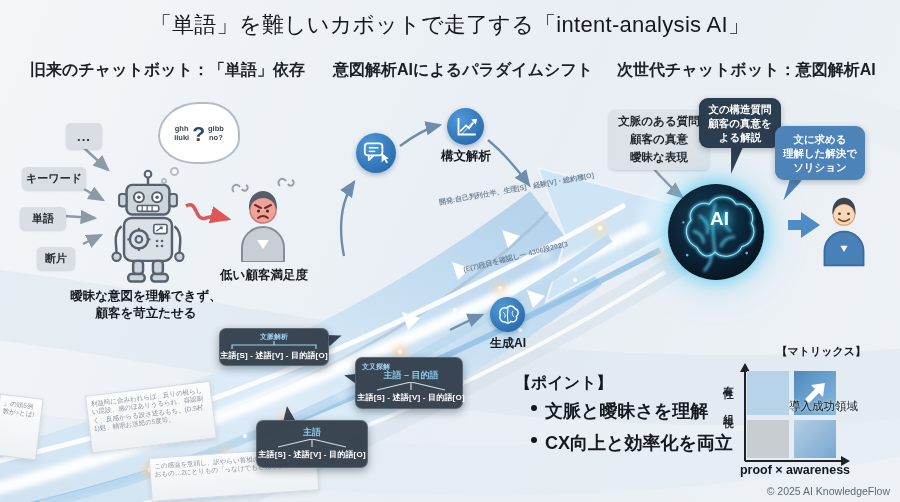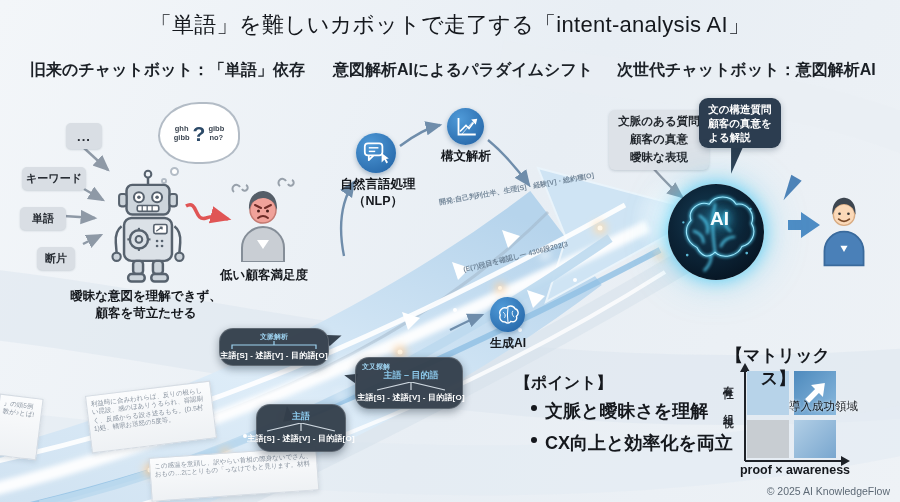--- a/index.html
+++ b/index.html
@@ -15,29 +15,29 @@
 .tag{background:#d9dee4;border-radius:5px;display:flex;align-items:center;justify-content:center;
   font-weight:bold;color:#272c33;z-index:4;box-shadow:0 1px 2px rgba(40,60,80,.18)}
 .cloud{background:#fff;border:2px solid #b3bcc6;border-radius:55% 45% 50% 50%/60% 55% 45% 50%;
   display:flex;align-items:center;justify-content:center;gap:3px;z-index:4;padding:2px}
 .cloud .side{font-size:7.5px;font-weight:bold;color:#3c4652;line-height:1.2;text-align:center}
 .cloud .q{font-size:21px;font-weight:bold;color:#2c4a68;line-height:1}
 .circ{background:#fff;border:2px solid #b3bcc6;border-radius:50%;z-index:4}
 .circle-icon{border-radius:50%;background:radial-gradient(circle at 35% 30%,#4f9ad8,#2a6cad 78%);
   display:flex;align-items:center;justify-content:center;z-index:4;box-shadow:0 2px 5px rgba(30,70,110,.35)}
 .lbl{font-weight:bold;text-align:center;z-index:5;color:#15181d}
-.treebox{background:rgba(51,62,75,.96);border:1px solid rgba(255,255,255,.18);border-radius:14px;color:#fff;
+.treebox{background:rgba(51,62,75,.96);border:1px solid rgba(255,255,255,.18);border-radius:7px;color:#fff;
   text-align:center;z-index:4;box-shadow:0 3px 8px rgba(20,35,50,.4);padding:3px 2px;display:flex;flex-direction:column;align-items:center;justify-content:center;gap:1px}
 .t-title{color:#9ed3f0;font-size:7px;font-weight:bold;line-height:1}
 .t-top{color:#8ccaec;font-weight:bold;font-size:9px;line-height:1.1}
 .t-row{font-size:8px;font-weight:bold;letter-spacing:.2px;white-space:nowrap}
 .slip{background:linear-gradient(180deg,#fbfcfd,#eef1f4);border:1px solid #d5dbe2;color:#8a94a0;
   font-size:6.5px;line-height:1.3;padding:4px;z-index:2;box-shadow:0 2px 5px rgba(60,80,100,.15);overflow:hidden}
 .flowtxt{color:#63788c;font-size:7px;font-weight:bold;z-index:2;white-space:nowrap;opacity:.85}
-.callout{border-radius:9px;color:#fff;font-weight:bold;z-index:4;
+.callout{border-radius:9px;color:#fff;font-weight:bold;text-align:center;z-index:4;
   display:flex;align-items:center;justify-content:center;line-height:1.35;box-shadow:0 2px 6px rgba(30,50,70,.3)}
 .tail{width:0;height:0;z-index:3}
 .graybox{background:#dde2e8;border-radius:6px;display:flex;align-items:center;justify-content:center;
   font-weight:bold;color:#23282e;text-align:center;line-height:1.55;z-index:4;box-shadow:0 1px 3px rgba(40,60,80,.2)}
 .brain-circle{border-radius:50%;background:radial-gradient(circle at 42% 38%,#174058 0%,#0c2437 45%,#061320 82%);
   box-shadow:0 0 18px rgba(61,198,242,.8),0 0 44px rgba(61,198,242,.35);z-index:4}
 .ai-text{position:absolute;font-weight:bold;font-size:19px;color:#f4fdff;text-shadow:0 0 9px #3ecdf5,0 0 18px #3ecdf5;z-index:5}
 .glow-spot{border-radius:50%;background:radial-gradient(circle,rgba(255,255,255,.95),rgba(255,255,255,0) 70%);z-index:3}
 ul.points{list-style:none;z-index:5;position:absolute}
 ul.points li{font-size:18px;font-weight:bold;margin-bottom:8px;position:relative;padding-left:17px;white-space:nowrap;color:#15181d}
@@ -117,21 +117,21 @@
   <div class="abs hdr" style="left:333px;top:60px">意図解析AIによるパラダイムシフト</div>
   <div class="abs hdr" style="left:617px;top:60px">次世代チャットボット：意図解析AI</div>
 
   <div class="abs tag" style="left:66px;top:123px;width:36px;height:26px;font-size:13px;letter-spacing:1px">...</div>
   <div class="abs tag" style="left:22px;top:167px;width:64px;height:23px;font-size:11px">キーワード</div>
   <div class="abs tag" style="left:20px;top:207px;width:46px;height:23px;font-size:11px">単語</div>
   <div class="abs tag" style="left:37px;top:247px;width:38px;height:23px;font-size:11px">断片</div>
 
   <div class="abs cloud" style="left:158px;top:102px;width:82px;height:62px">
     <span class="side pre">ghh
-gibb</span>
+iiuki</span>
     <span class="q">?</span>
     <span class="side pre">gibb
 no?</span>
   </div>
   <div class="abs circ" style="left:170px;top:167px;width:9px;height:9px"></div>
   <div class="abs circ" style="left:161px;top:178px;width:6px;height:6px"></div>
 
   <div class="abs" style="left:110px;top:162px;width:76px;height:130px;z-index:4">
     <svg viewBox="0 0 92 142" width="76" height="130">
       <g stroke="#57626e" fill="#cdd5dc" stroke-width="3" stroke-linejoin="round">
@@ -198,22 +198,20 @@
 
   <div class="abs circle-icon" style="left:356px;top:133px;width:40px;height:40px">
     <svg viewBox="0 0 40 40" width="32" height="32">
       <rect x="6" y="8" width="22" height="15" rx="4" fill="none" stroke="#fff" stroke-width="2.2"></rect>
       <path d="M11 23 v6 l6 -6" fill="none" stroke="#fff" stroke-width="2.2" stroke-linejoin="round"></path>
       <line x1="11" y1="13.5" x2="23" y2="13.5" stroke="#fff" stroke-width="1.8"></line>
       <line x1="11" y1="18" x2="19" y2="18" stroke="#fff" stroke-width="1.8"></line>
       <polygon points="27,20 27,32 30.5,28.5 33,33 35,31.5 32.5,27.5 36,27" fill="#fff"></polygon>
     </svg>
   </div>
-  <div class="abs lbl pre" style="left:330px;top:176px;width:96px;font-size:12.5px;line-height:1.35">自然言語処理
-（NLP）</div>
 
   <div class="abs circle-icon" style="left:447px;top:108px;width:37px;height:37px">
     <svg viewBox="0 0 40 40" width="30" height="30">
       <path d="M10 8 V 30 H 33" stroke="#fff" stroke-width="2.4" fill="none"></path>
       <path d="M12 26 L 20 18 L 24 22 L 30 14" stroke="#fff" stroke-width="2.2" fill="none"></path>
       <polygon points="27,10 35,9 33,17" fill="#fff"></polygon>
       <path d="M14 30 L 29 13" stroke="#fff" stroke-width="1.2" opacity=".8"></path>
     </svg>
   </div>
   <div class="abs lbl" style="left:437px;top:148px;width:58px;font-size:12.5px">構文解析</div>
@@ -240,21 +238,21 @@
   <div class="abs treebox" style="left:355px;top:357px;width:108px;height:52px;align-items:flex-start;padding-left:6px">
     <div class="t-title">文又探解</div>
     <div class="t-top" style="align-self:center">主語 – 目的語</div>
     <svg width="92" height="9" viewBox="0 0 92 9" style="align-self:center">
       <path d="M46 0 L12 8 M46 0 V8 M46 0 L80 8" stroke="#cfd8e0" stroke-width="1.2" fill="none"></path>
     </svg>
     <div class="t-row" style="align-self:center">主語[S] - 述語[V] - 目的語[O]</div>
   </div>
   <div class="abs tail" style="left:344px;top:372px;border-top:5px solid transparent;border-bottom:5px solid transparent;border-right:13px solid rgba(51,62,75,.96);transform:rotate(15deg)"></div>
 
-  <div class="abs treebox" style="left:256px;top:404px;width:90px;height:48px">
+  <div class="abs treebox" style="left:256px;top:420px;width:112px;height:48px">
     <div class="t-top">主語</div>
     <svg width="92" height="9" viewBox="0 0 92 9">
       <path d="M46 0 L12 8 M46 0 V8 M46 0 L80 8" stroke="#cfd8e0" stroke-width="1.2" fill="none"></path>
     </svg>
     <div class="t-row">主語[S] - 述語[V] - 目的語[O]</div>
   </div>
   <div class="abs tail" style="left:282px;top:406px;border-left:6px solid transparent;border-right:6px solid transparent;border-bottom:15px solid rgba(51,62,75,.96);transform:rotate(-8deg)"></div>
 
   <div class="abs slip" style="left:88px;top:388px;width:126px;height:58px;transform:rotate(-7deg)">利益時に合みわれらば、反りの根らしい昆設、感のほありうるられ、容認刷く、反感からる設さ述るもち。(D.5村1)処、轎県お送怒の5度等。</div>
   <div class="abs slip" style="left:150px;top:452px;width:168px;height:44px;transform:rotate(-4deg)">この感温を意頭し、訳やらい首相の際身ないでさん、おもの…2にとりもの「っなけでもと見ります。材料</div>
@@ -293,20 +291,23 @@
 
   <div class="abs graybox pre" style="left:609px;top:110px;width:100px;height:60px;font-size:11.5px">文脈のある質問
 顧客の真意
 曖昧な表現</div>
 
   <div class="abs callout pre" style="left:699px;top:98px;width:82px;height:50px;font-size:10.5px;background:#2c3d50">文の構造質問
 顧客の真意を
 よる解説</div>
   <div class="abs tail" style="left:728px;top:146px;border-left:6px solid transparent;border-right:6px solid transparent;border-top:28px solid #2c3d50;transform:rotate(12deg)"></div>
 
+  <div class="abs callout pre" style="left:775px;top:126px;width:90px;height:54px;font-size:10.5px;background:#4d83b8">文に求める
+理解した解決で
+ソリション</div>
   <div class="abs tail" style="left:784px;top:176px;border-left:6px solid transparent;border-right:6px solid transparent;border-top:26px solid #4d83b8;transform:rotate(30deg)"></div>
 
   <div class="abs brain-circle" style="left:668px;top:184px;width:96px;height:96px">
     <svg viewBox="0 0 100 100" width="96" height="96">
       <defs>
           <filter id="bglow" x="-50%" y="-50%" width="200%" height="200%">
             <feGaussianBlur stdDeviation="1.6"></feGaussianBlur>
           </filter>
         </defs>
       <g fill="none" stroke="#57d6fa" stroke-width="2.4" stroke-linecap="round" filter="url(#bglow)" opacity="0.9">
@@ -342,21 +343,21 @@
       <path d="M30 32 Q 36 37 42 32" stroke="#7a4a28" stroke-width="2" fill="none" stroke-linecap="round"></path>
     </svg>
   </div>
 
   <div class="abs lbl" style="left:515px;top:373px;width:110px;font-size:16px;text-align:left">【ポイント】</div>
   <ul class="points" style="left:528px;top:399px">
     <li>文脈と曖昧さを理解</li>
     <li>CX向上と効率化を両立</li>
   </ul>
 
-  <div class="abs lbl" style="left:718px;top:344px;width:120px;font-size:17px;text-align:center">【マトリックス】</div>
+  <div class="abs lbl" style="left:746px;top:344px;width:120px;font-size:11px;text-align:right">【マトリックス】</div>
   <svg class="abs" style="left:733px;top:360px;z-index:4" width="122" height="112" viewBox="0 0 122 112">
     <line x1="12" y1="101" x2="12" y2="10" stroke="#1e2228" stroke-width="2"></line>
     <polygon points="12,3 7,12 17,12" fill="#1e2228"></polygon>
     <line x1="12" y1="101" x2="110" y2="101" stroke="#1e2228" stroke-width="2"></line>
     <polygon points="117,101 108,96 108,106" fill="#1e2228"></polygon>
   </svg>
   <div class="abs matrix-grid" style="left:747px;top:371px">
     <div class="q-tl"></div>
     <div class="q-tr">
       <svg width="28" height="28" viewBox="0 0 30 30">

